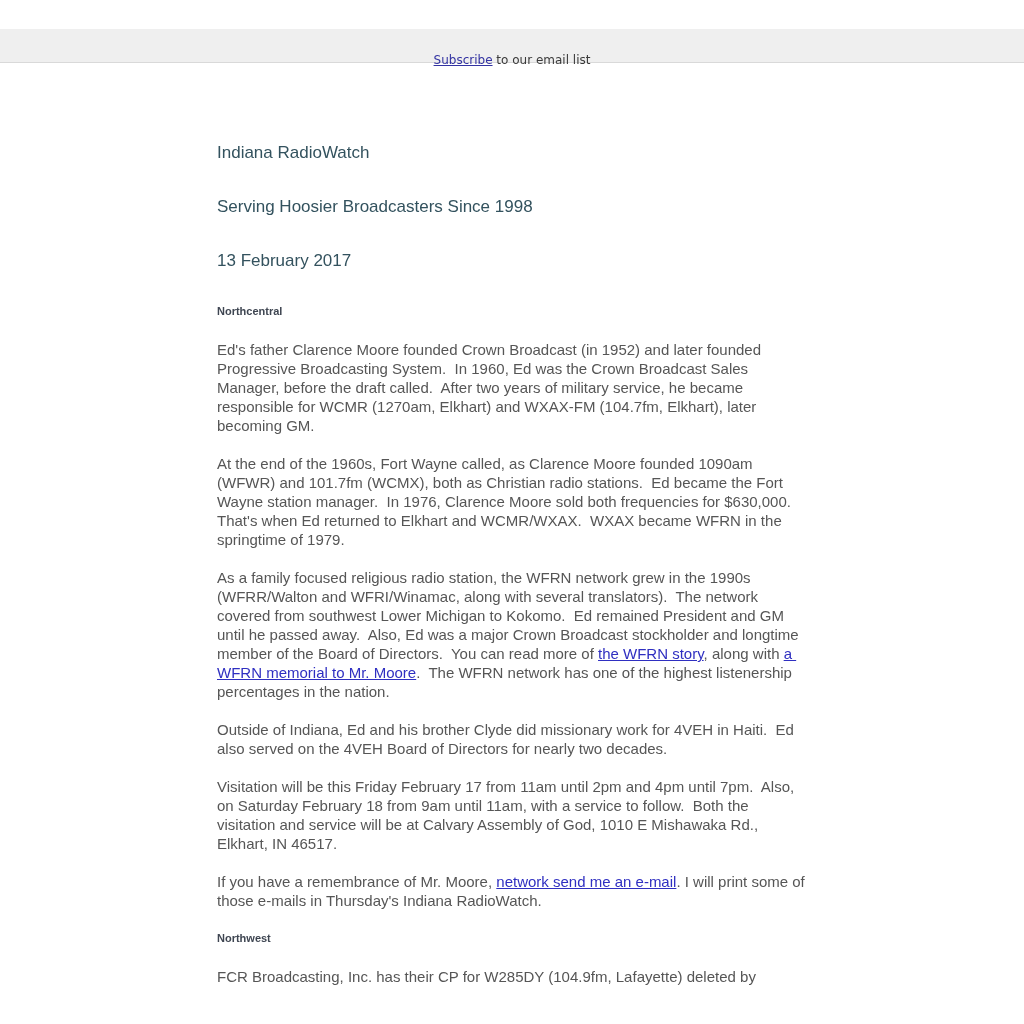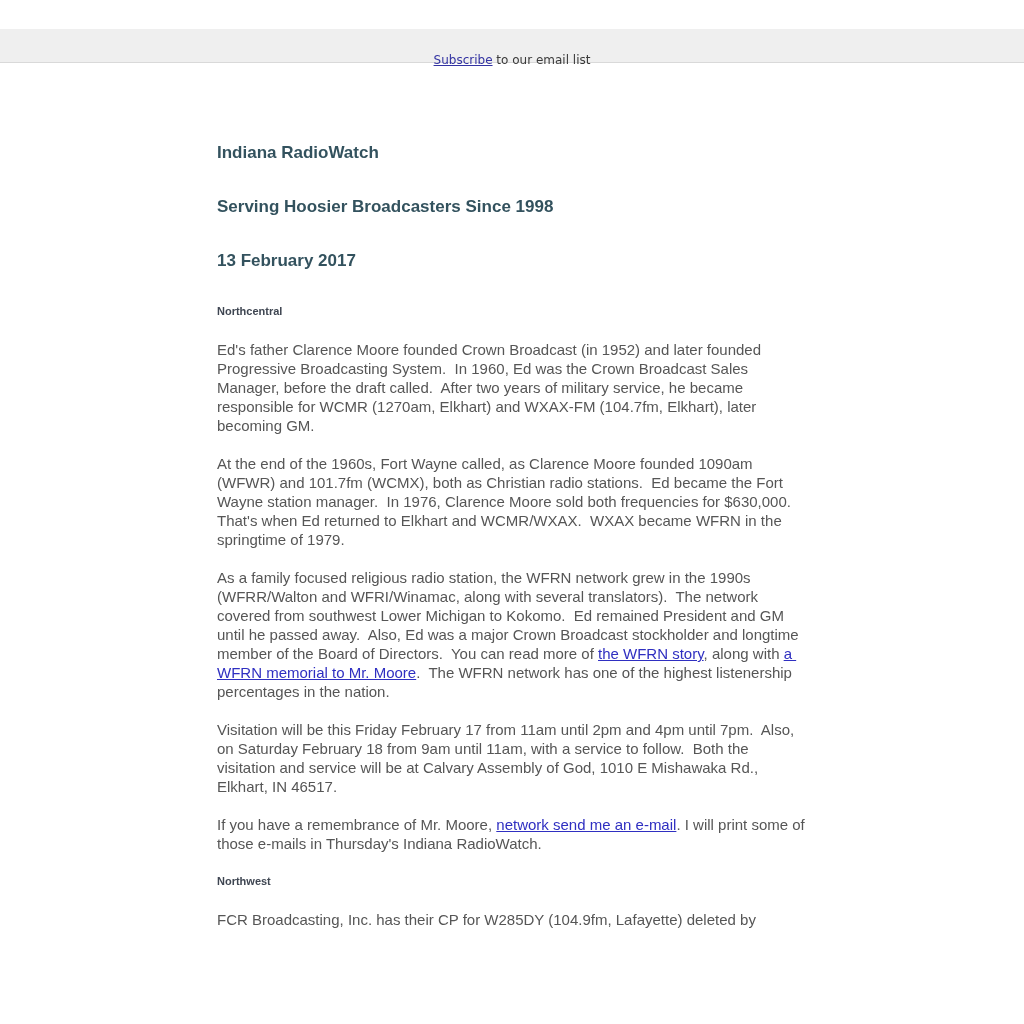--- a/index.html
+++ b/index.html
@@ -28,21 +28,21 @@
   }
   .page {
     width: 590px;
     margin: 0 auto;
     padding-top: 48px;
   }
   .masthead {
     color: #33525e;
     font-size: 17px;
     line-height: 25px;
-    font-weight: 700;
+    font-weight: 400;
   }
   .article p.para {
     font-size: 15px;
     line-height: 19px;
     color: #565656;
     margin: 19px 0;
     white-space: pre-wrap;
   }
   .article p.heading {
     font-size: 11px;
@@ -68,18 +68,19 @@
   <div class="masthead">
     <div>Indiana RadioWatch</div>
     <div>Serving Hoosier Broadcasters Since 1998</div>
     <div>13 February 2017</div>
   </div>
   <div class="article" id="article">
       <p class="heading">Northcentral</p>
       <p class="para">Ed's father Clarence Moore founded Crown Broadcast (in 1952) and later founded Progressive Broadcasting System.  In 1960, Ed was the Crown Broadcast Sales Manager, before the draft called.  After two years of military service, he became responsible for WCMR (1270am, Elkhart) and WXAX-FM (104.7fm, Elkhart), later becoming GM.</p>
       <p class="para">At the end of the 1960s, Fort Wayne called, as Clarence Moore founded 1090am (WFWR) and 101.7fm (WCMX), both as Christian radio stations.  Ed became the Fort Wayne station manager.  In 1976, Clarence Moore sold both frequencies for $630,000.  That's when Ed returned to Elkhart and WCMR/WXAX.  WXAX became WFRN in the springtime of 1979.</p>
       <p class="para">As a family focused religious radio station, the WFRN network grew in the 1990s (WFRR/Walton and WFRI/Winamac, along with several translators).  The network covered from southwest Lower Michigan to Kokomo.  Ed remained President and GM until he passed away.  Also, Ed was a major Crown Broadcast stockholder and longtime member of the Board of Directors.  You can read more of <a href="#">the WFRN story</a>, along with <a href="#">a WFRN memorial to Mr. Moore</a>.  The WFRN network has one of the highest listenership percentages in the nation.</p>
+      <p class="para">Outside of Indiana, Ed and his brother Clyde did missionary work for 4VEH in Haiti.  Ed also served on the 4VEH Board of Directors for nearly two decades.</p>
       <p class="para">Visitation will be this Friday February 17 from 11am until 2pm and 4pm until 7pm.  Also, on Saturday February 18 from 9am until 11am, with a service to follow.  Both the visitation and service will be at Calvary Assembly of God, 1010 E Mishawaka Rd., Elkhart, IN 46517.</p>
       <p class="para">If you have a remembrance of Mr. Moore, <a href="#">network send me an e-mail</a>. I will print some of those e-mails in Thursday's Indiana RadioWatch.</p>
       <p class="heading">Northwest</p>
       <p class="para">FCR Broadcasting, Inc. has their CP for W285DY (104.9fm, Lafayette) deleted by</p>
     </div>
 </div>
 
 </body></html>

